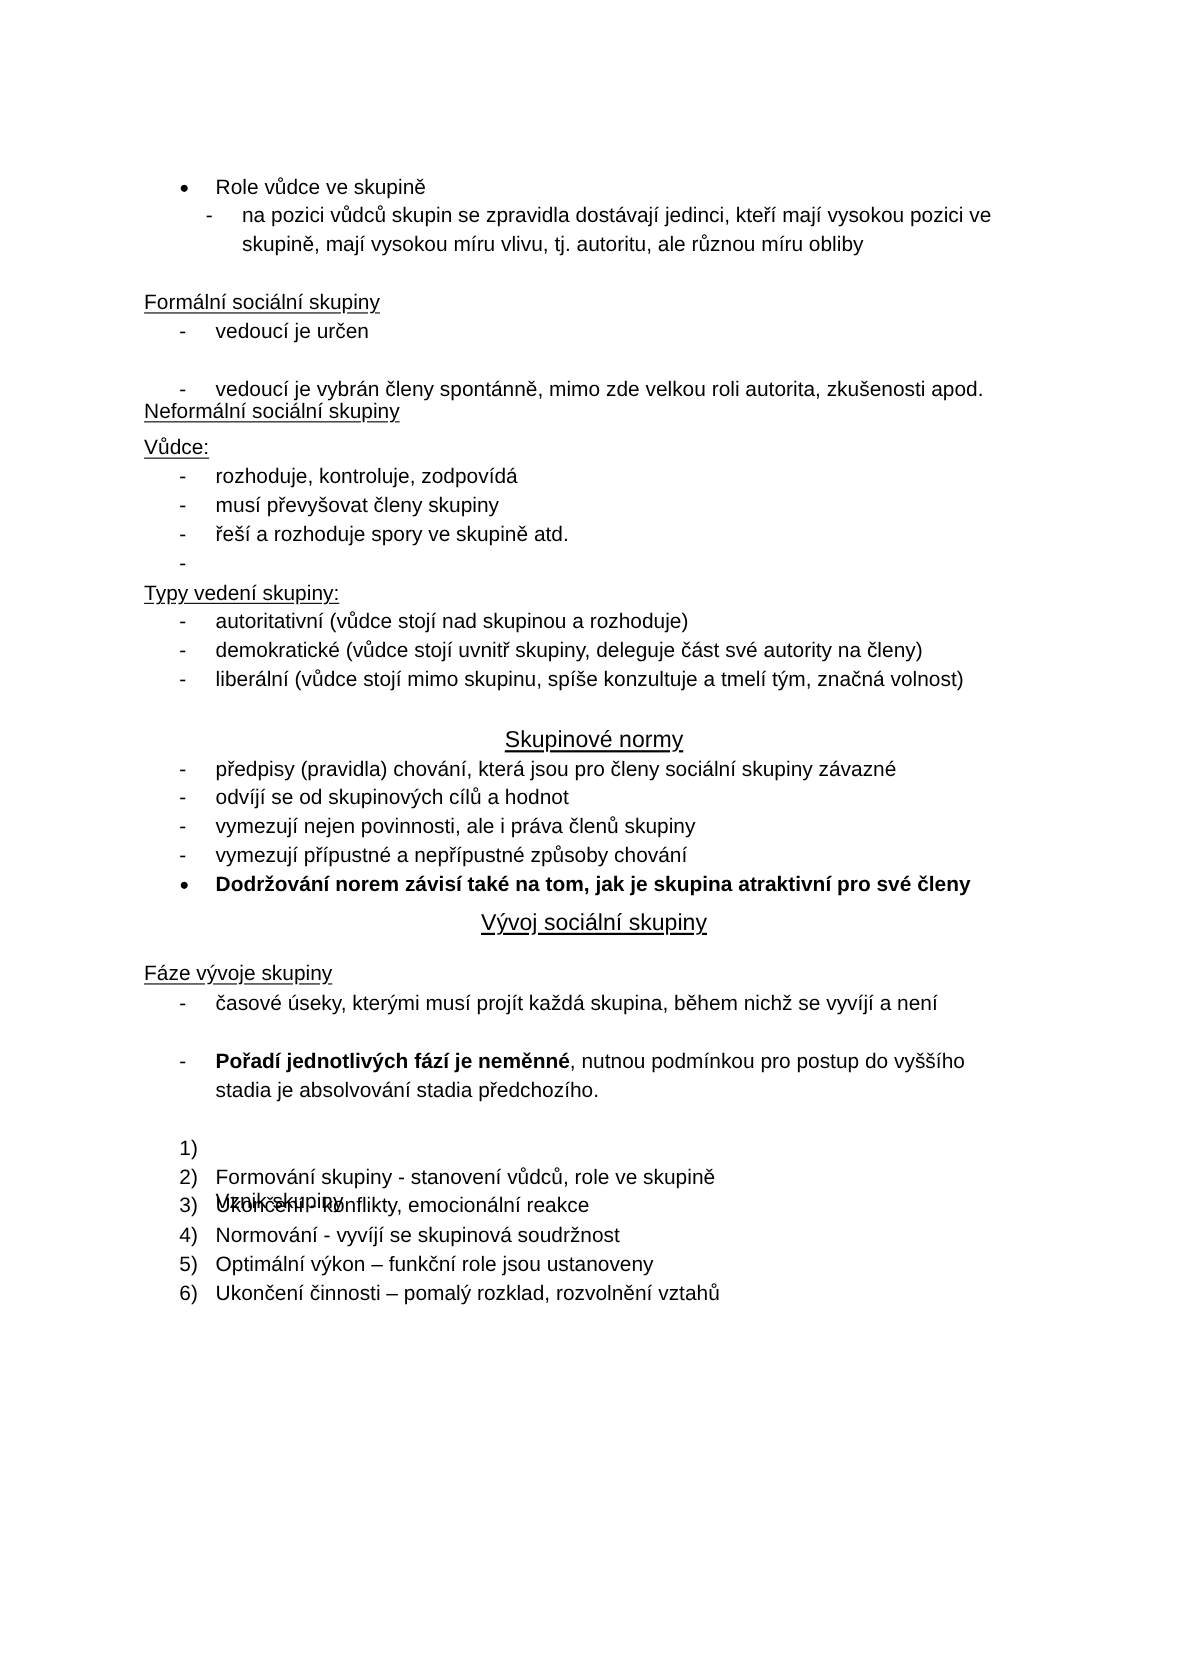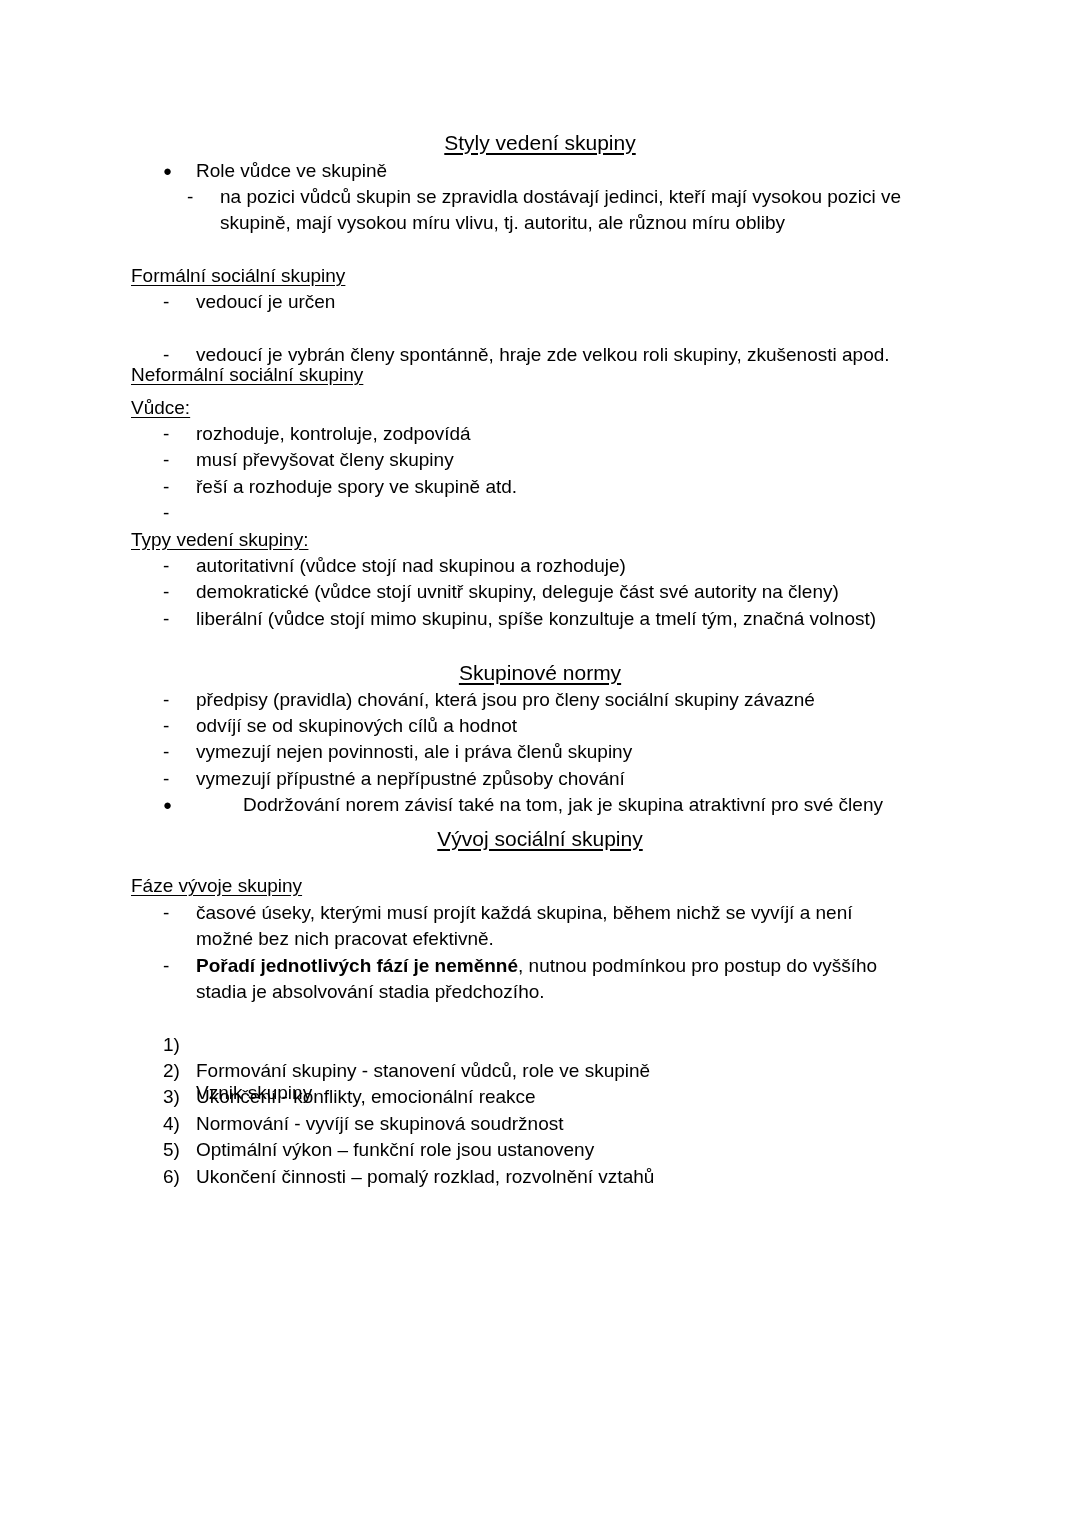--- a/index.html
+++ b/index.html
@@ -7,47 +7,46 @@
       width: 1080px; height: 1525px; position: relative; overflow: hidden;
       font-family: "Liberation Sans", sans-serif; color: #000000;
       font-size: 19px;
     }
     .page { position: absolute; left: 0; top: 0; width: 1080px; height: 1525px; }
     .line { position: absolute; white-space: nowrap; line-height: 26px; height: 26px; }
     .title { width: 1080px; left: 0; text-align: center; font-size: 21px; text-decoration: underline; text-underline-offset: 3px; }
     .heading { left: 131px; text-decoration: underline; text-underline-offset: 3px; }
     .marker { position: absolute; width: 20px; text-align: left; }
     .txt { position: absolute; }
-    .bold { font-weight: normal; margin-left: 47px; }
+    .bold { font-weight: bold; }
   </style>
 </head>
 <body>
 
 <div class="page">
 
-  <div class="line title" style="top:130px;">Styly vedení skupiny</div>
   <div class="line" style="top:158px;left:0;">
     <span class="marker" style="left:163px;font-size:15px;">●</span>
     <span class="txt" style="left:196px;">Role vůdce ve skupině</span>
   </div>
   <div class="line" style="top:184px;left:0;">
     <span class="marker" style="left:187px;">-</span>
     <span class="txt" style="left:220px;">na pozici vůdců skupin se zpravidla dostávají jedinci, kteří mají vysokou pozici ve</span>
   </div>
   <div class="line" style="top:210px;left:220px;">skupině, mají vysokou míru vlivu, tj. autoritu, ale různou míru obliby</div>
 
   <div class="line heading" style="top:263px;">Formální sociální skupiny</div>
   <div class="line" style="top:289px;left:0;">
     <span class="marker" style="left:163px;">-</span>
     <span class="txt" style="left:196px;">vedoucí je určen</span>
   </div>
   <div class="line heading" style="top:315px;margin-top:47px;">Neformální sociální skupiny</div>
   <div class="line" style="top:342px;left:0;">
     <span class="marker" style="left:163px;">-</span>
-    <span class="txt" style="left:196px;">vedoucí je vybrán členy spontánně, hraje zde velkou roli skupiny, zkušenosti apod.</span>
+    <span class="txt" style="left:196px;">vedoucí je vybrán členy spontánně, mimo zde velkou roli autorita, zkušenosti apod.</span>
   </div>
 
   <div class="line heading" style="top:395px;">Vůdce:</div>
   <div class="line" style="top:421px;left:0;">
     <span class="marker" style="left:163px;">-</span>
     <span class="txt" style="left:196px;">rozhoduje, kontroluje, zodpovídá</span>
   </div>
   <div class="line" style="top:447px;left:0;">
     <span class="marker" style="left:163px;">-</span>
     <span class="txt" style="left:196px;">musí převyšovat členy skupiny</span>
@@ -95,21 +94,20 @@
     <span class="marker" style="left:163px;font-size:15px;">●</span>
     <span class="txt bold" style="left:196px;">Dodržování norem závisí také na tom, jak je skupina atraktivní pro své členy</span>
   </div>
 
   <div class="line title" style="top:826px;text-align:center;">Vývoj sociální skupiny</div>
   <div class="line heading" style="top:873px;">Fáze vývoje skupiny</div>
   <div class="line" style="top:900px;left:0;">
     <span class="marker" style="left:163px;">-</span>
     <span class="txt" style="left:196px;">časové úseky, kterými musí projít každá skupina, během nichž se vyvíjí a není</span>
   </div>
-  <div class="line" style="top:926px;left:196px;">možné bez nich pracovat efektivně.</div>
   <div class="line" style="top:953px;left:0;">
     <span class="marker" style="left:163px;">-</span>
     <span class="txt" style="left:196px;"><b>Pořadí jednotlivých fází je neměnné</b><span>, nutnou podmínkou pro postup do vyššího</span></span>
   </div>
   <div class="line" style="top:979px;left:196px;text-align:center;">stadia je absolvování stadia předchozího.</div>
 
   <div class="line" style="top:1032px;left:0;">
     <span class="marker" style="left:163px;width:30px;">1)</span>
     <span class="txt" style="left:196px;margin-top:48px;">Vznik skupiny</span>
   </div>

